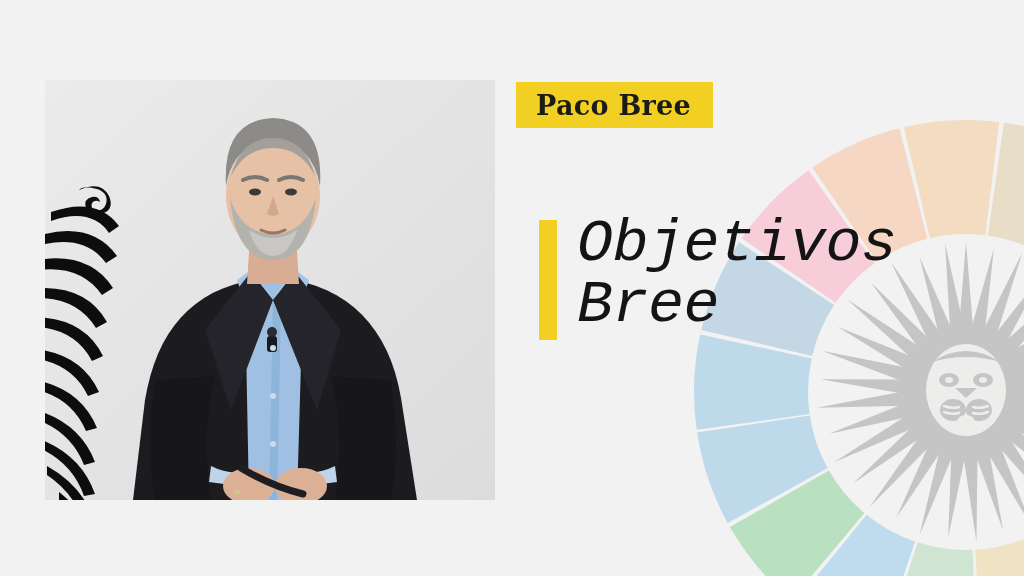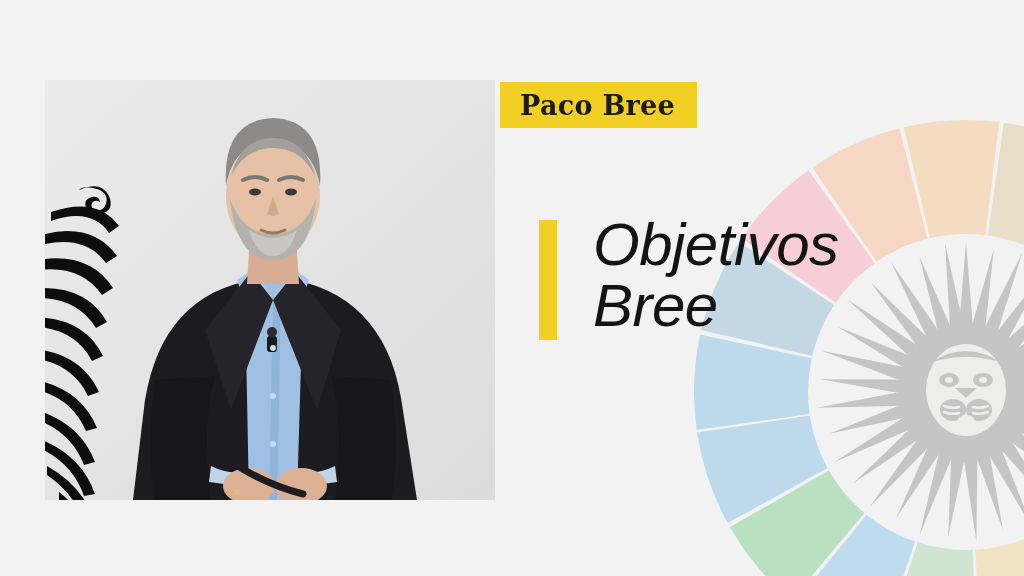--- a/index.html
+++ b/index.html
@@ -49,21 +49,21 @@
   }
   #photo-svg {
     display: block;
     width: 450px;
     height: 420px;
   }
 
   
   #name-badge {
     position: absolute;
-    left: 500px;
+    left: 516px;
     top: 82px;
     height: 46px;
     padding: 0 22px 0 20px;
     background: #f2d023;
     display: flex;
     align-items: center;
     box-sizing: border-box;
   }
   #name-badge-label {
     font-family: "DejaVu Serif", "Liberation Serif", serif;
@@ -84,22 +84,22 @@
     align-items: flex-start;
   }
   #title-accent-bar {
     width: 18px;
     height: 120px;
     background: #f2d023;
     flex: none;
     margin-top: 6px;
   }
   #title-text {
-    margin-left: 36px;
-    font-family: Liberation Sans, sans-serif;
+    margin-left: 20px;
+    font-family: Liberation Mono, monospace;
     font-style: italic;
     font-weight: 400;
     font-size: 60px;
     line-height: 1.02;
     color: #141414;
     white-space: pre-line;
     letter-spacing: -0.5px;
   }
 </style>
 </head>

